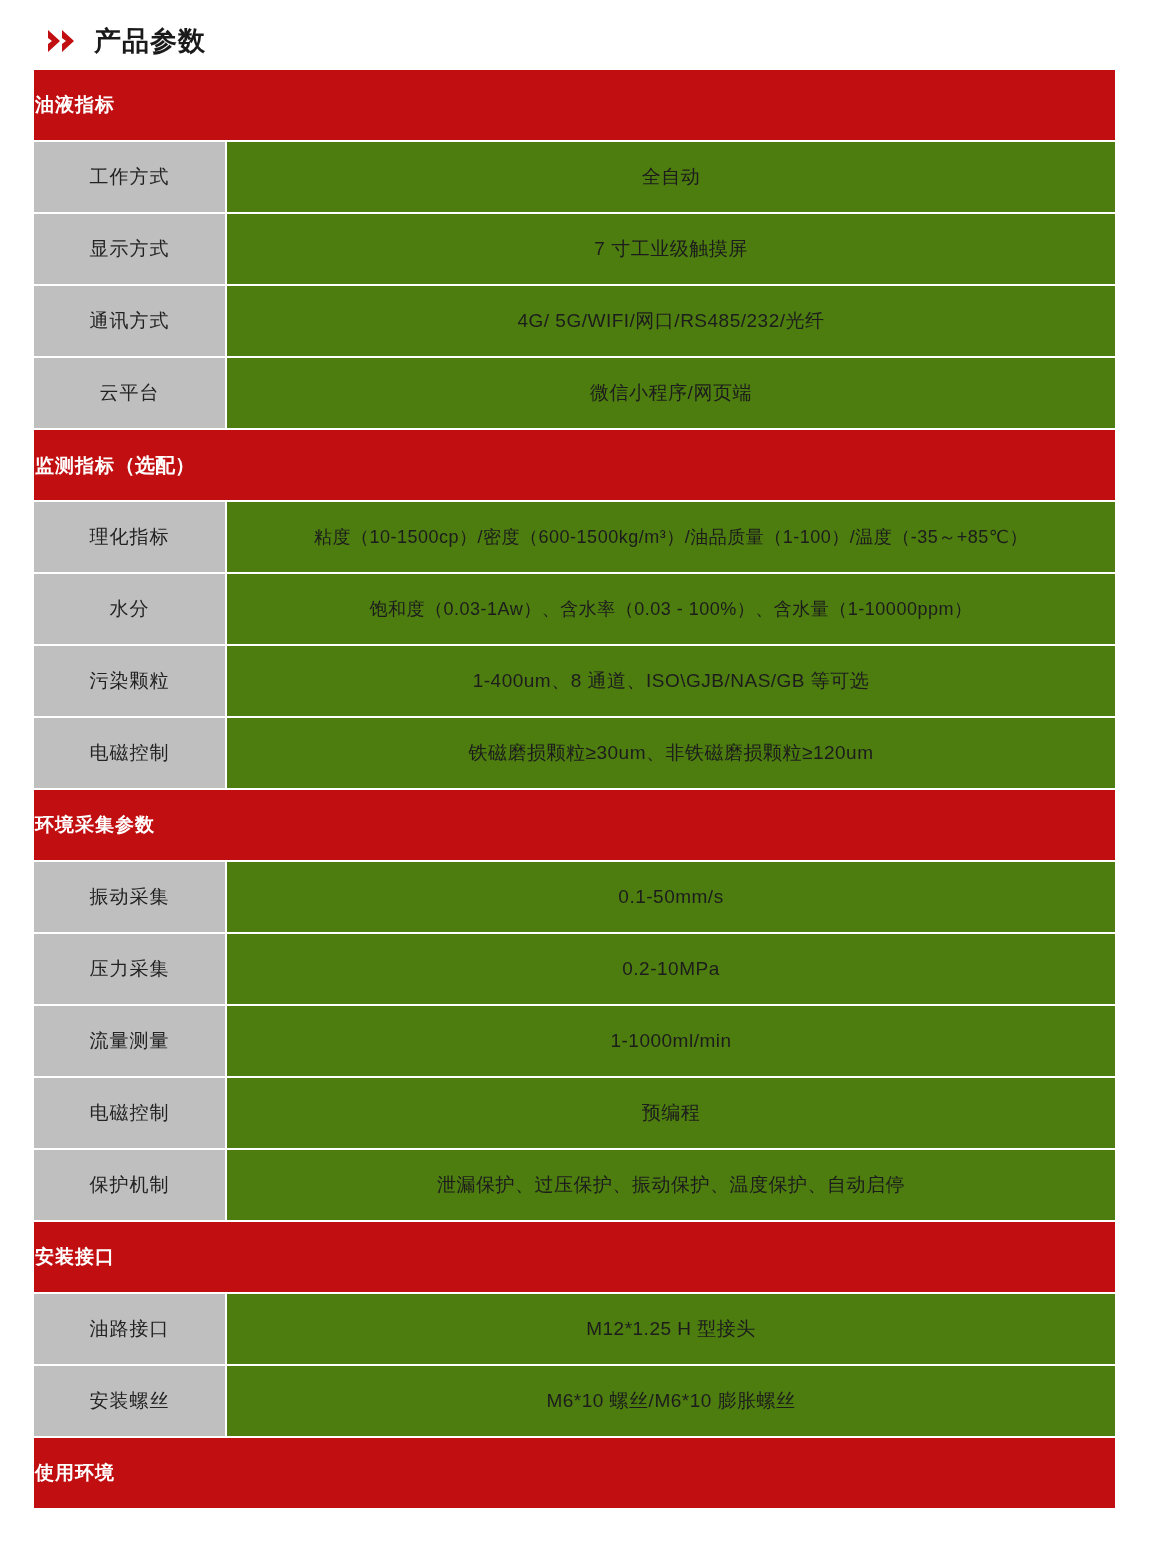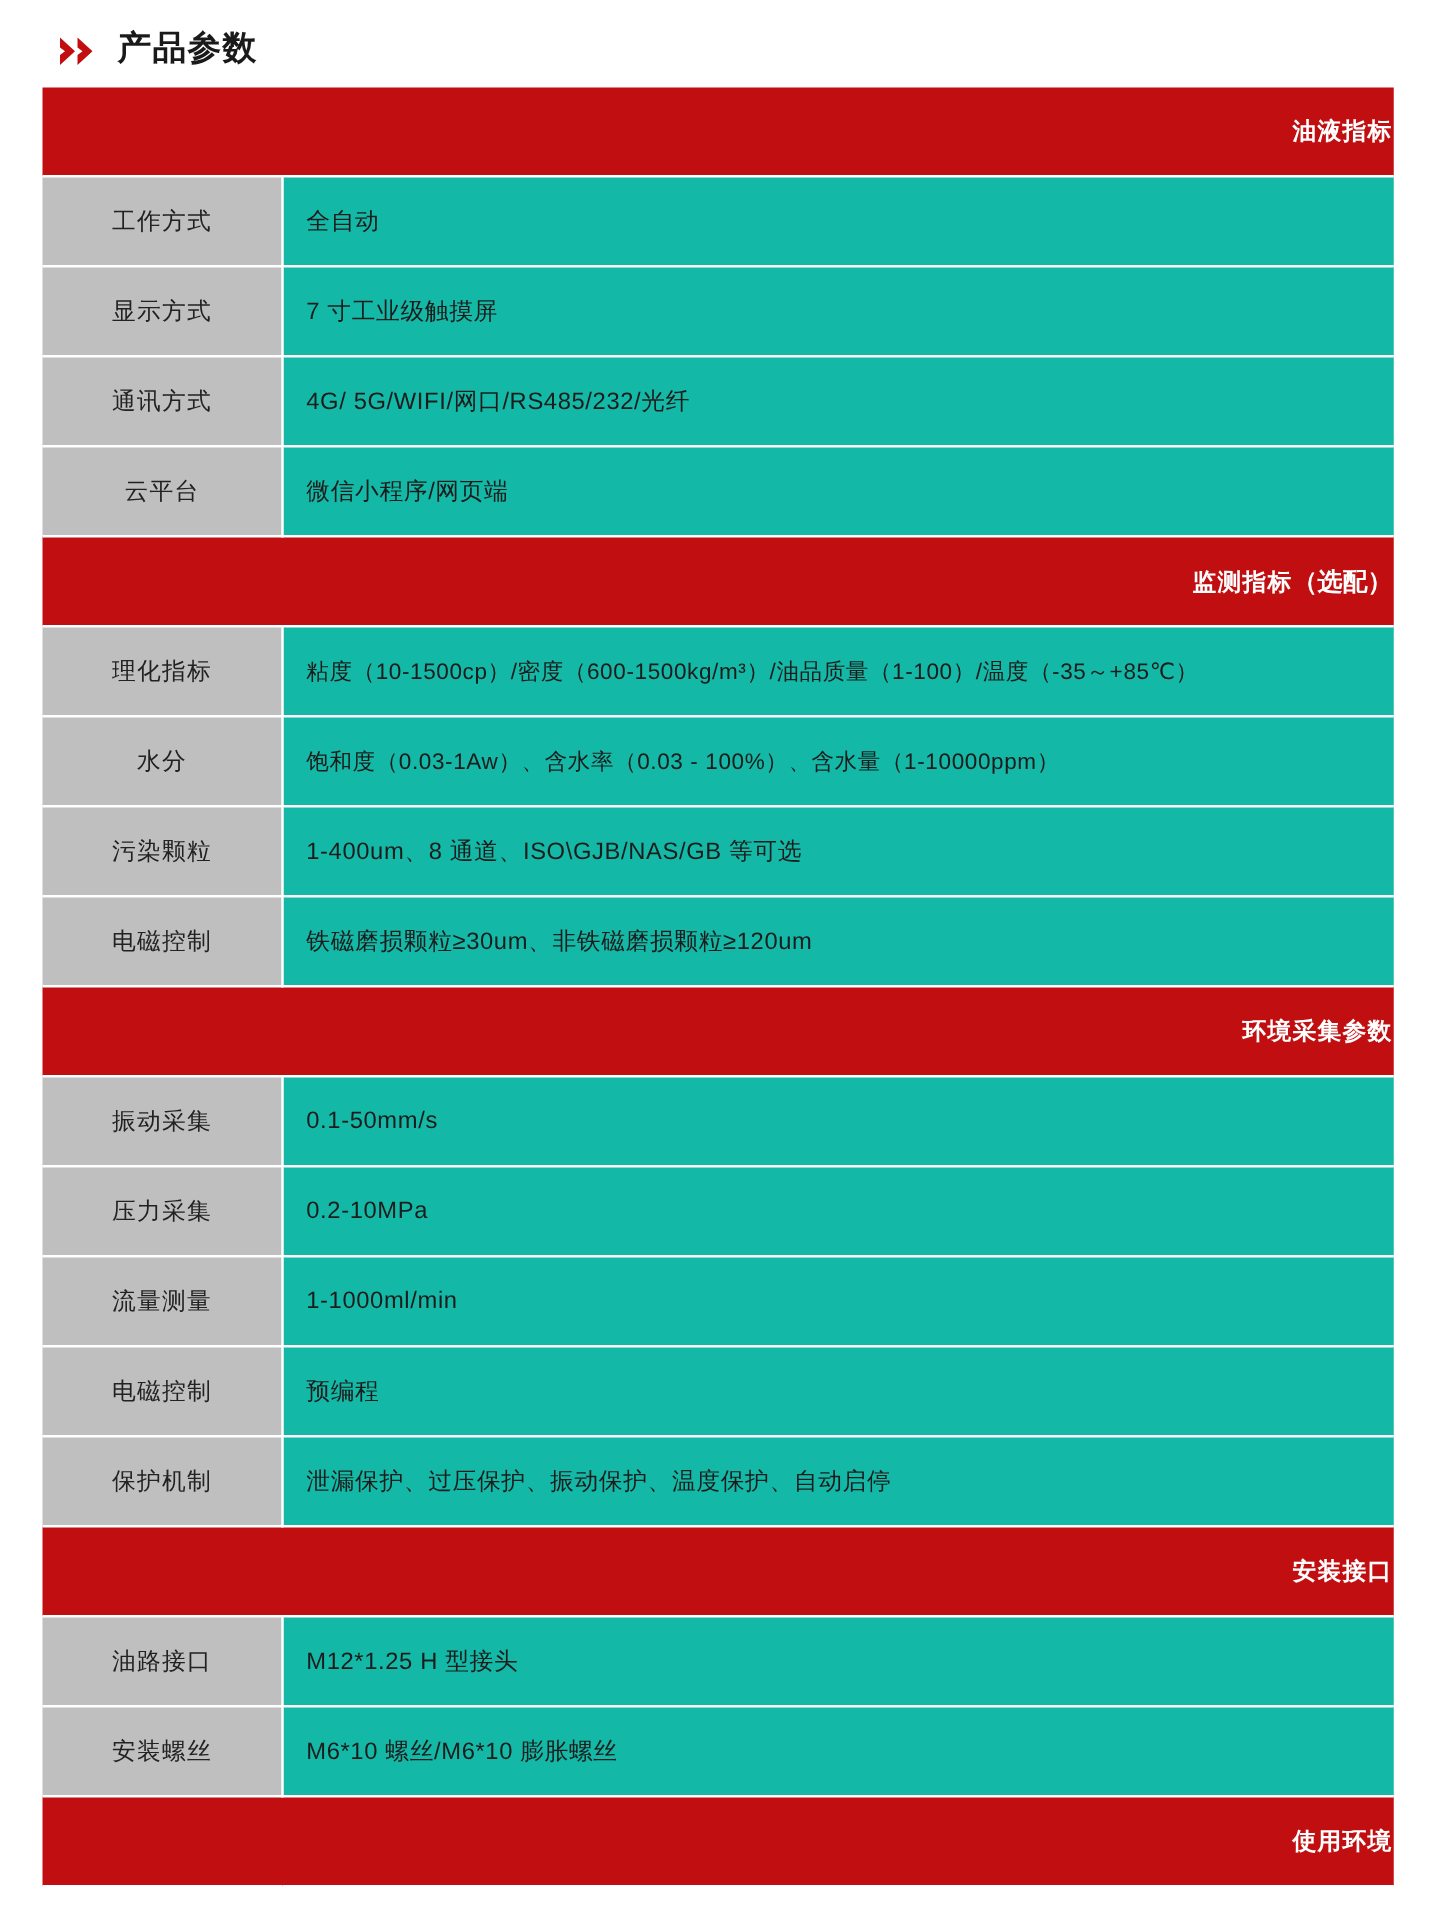--- a/index.html
+++ b/index.html
@@ -19,21 +19,20 @@
     box-sizing: border-box;
     padding: 22px 34px 0 34px;
   }
 
   
   .header {
     display: flex;
     align-items: center;
     gap: 14px;
     padding: 4px 0 14px 12px;
-    font-family: Liberation Mono, monospace;
   }
   .header-icon {
     width: 34px;
     height: 30px;
     display: block;
     flex: 0 0 auto;
   }
   .header-title {
     font-size: 27px;
     font-weight: bold;
@@ -46,21 +45,21 @@
   .spec-table {
     width: 1081px;
     border-collapse: collapse;
     table-layout: fixed;
   }
   .spec-table tr { height: 68px; }
 
   .section-row td {
     background: #c10e10;
     color: #ffffff;
-    text-align: right;
+    text-align: left;
     font-size: 19px;
     font-weight: bold;
     letter-spacing: 1px;
     height: 68px;
     border-bottom: 2px solid #ffffff;
   }
   .section-row td .sub {
     font-size: 20px;
     font-weight: bold;
     letter-spacing: 0;
@@ -74,23 +73,23 @@
   .spec-row .label {
     width: 192px;
     background: #bfbfbf;
     color: #222222;
     text-align: center;
     font-size: 19px;
     border-right: 2px solid #ffffff;
     letter-spacing: 1px;
   }
   .spec-row .value {
-    background: #14b8a6;
+    background: #4d7c0f;
     color: #1c1c1c;
-    text-align: left;
+    text-align: center;
     font-size: 19px;
     padding: 0 18px;
     letter-spacing: 0.5px;
   }
   .spec-row .value.small {
     font-size: 18px;
   }
 </style>
 </head>
 <body>

